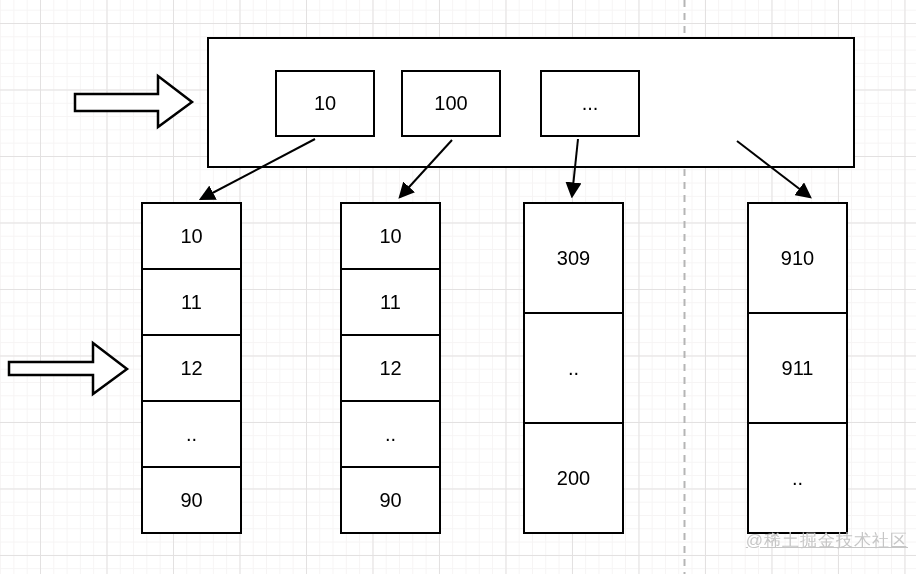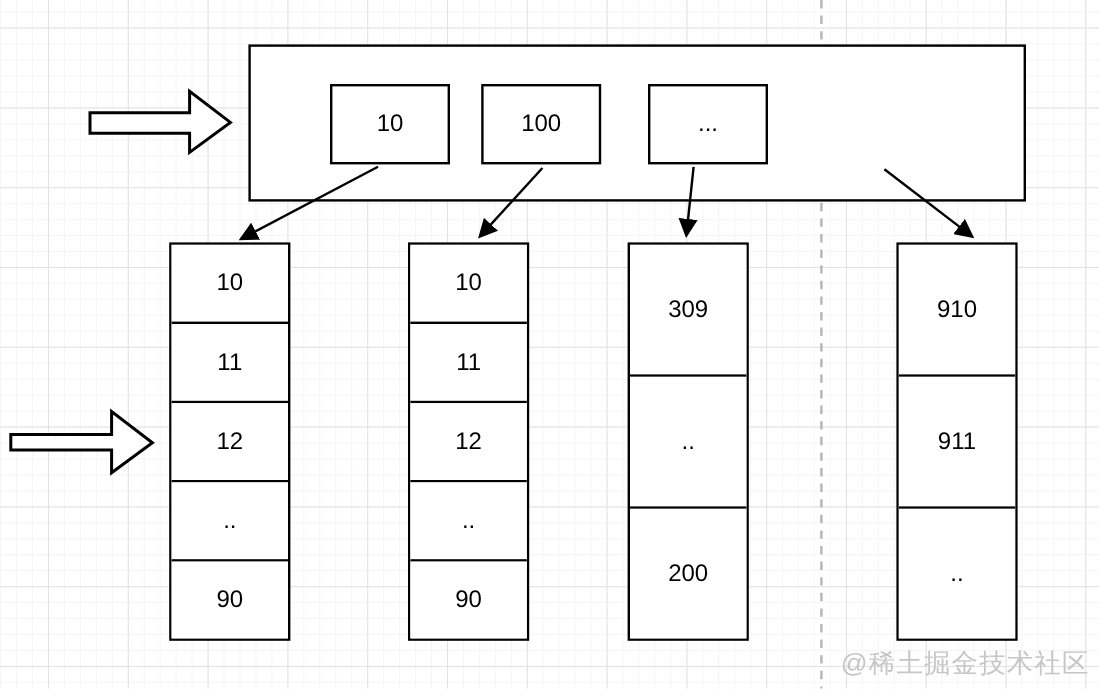--- a/index.html
+++ b/index.html
@@ -64,25 +64,26 @@
     flex: 1;
     display: flex; align-items: center; justify-content: center;
     border-bottom: 2px solid #000000;
     font-size: 20px; color: #000000;
     background: #ffffff;
   }
   .bucket-cell:last-child { border-bottom: none; }
 
   .watermark {
     position: absolute;
-    right: 8px; bottom: 6px;
-    font-size: 22px;
+    right: 8px; bottom: 22px;
+    font-size: 17px;
     color: #c6c6c6;
     letter-spacing: 1px;
     z-index: 5;
+    text-decoration: underline;
   }
 </style>
 </head>
 <body>
 
 <div class="stage">
 
   <svg class="layer under">
     <line x1="684.5" y1="0" x2="684.5" y2="574" stroke="#b5b5b5" stroke-width="2" stroke-dasharray="7 6"></line>
   </svg>

